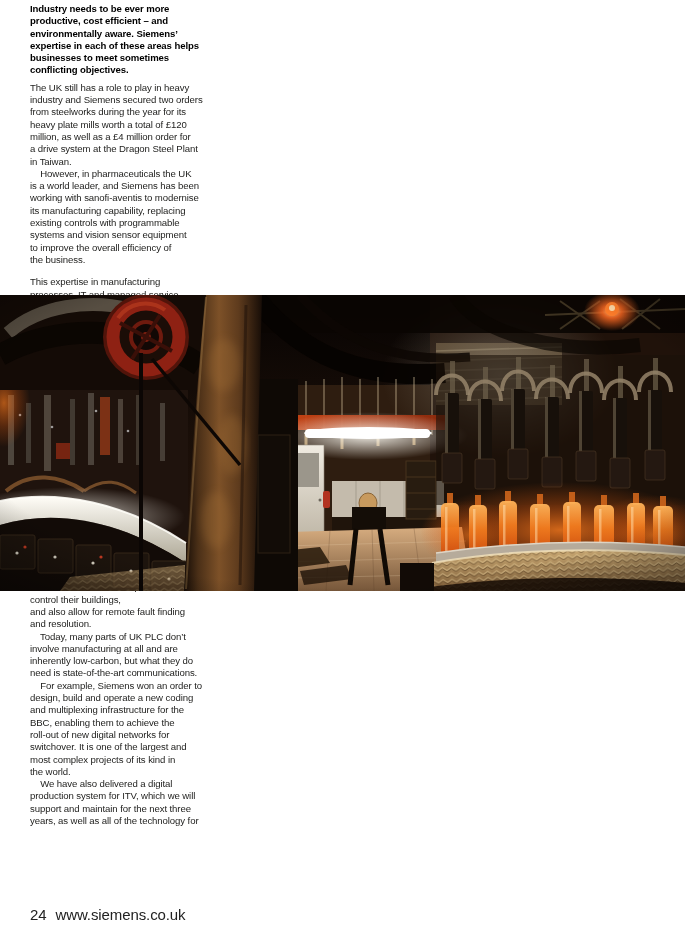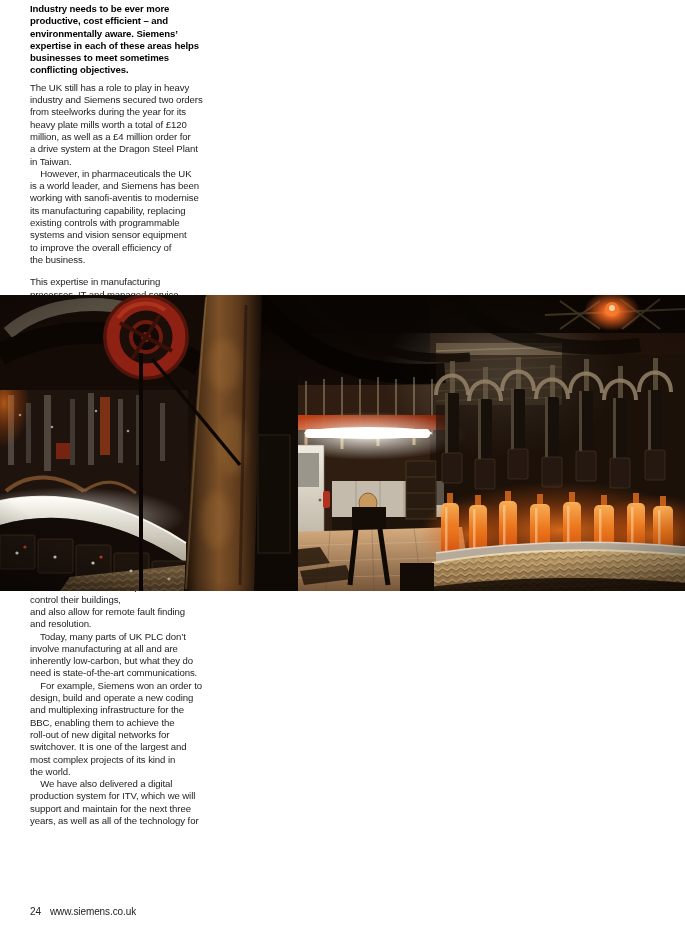--- a/index.html
+++ b/index.html
@@ -12,21 +12,21 @@
   .col { width:193px; }
   .txt {
     font-size:9.6px; line-height:12.3px; color:#1d1d1b;
     white-space:pre; letter-spacing:-0.1px;
   }
   .intro { font-weight:700; color:#000; }
   .body-after-intro { margin-top:5px; }
   .photo { position:absolute; left:0; top:295px; width:685px; height:296px; }
   .photo svg { display:block; }
   .footer {
-    position:absolute; left:30px; top:906px; font-size:10px; color:#222;
+    position:absolute; left:30px; top:906px; font-size:15px; color:#222;
     letter-spacing:-0.1px;
   }
   .footer .num { margin-right:9px; }
 </style>
 </head>
 <body>
 
 <div class="page">
 
   <div class="columns">

